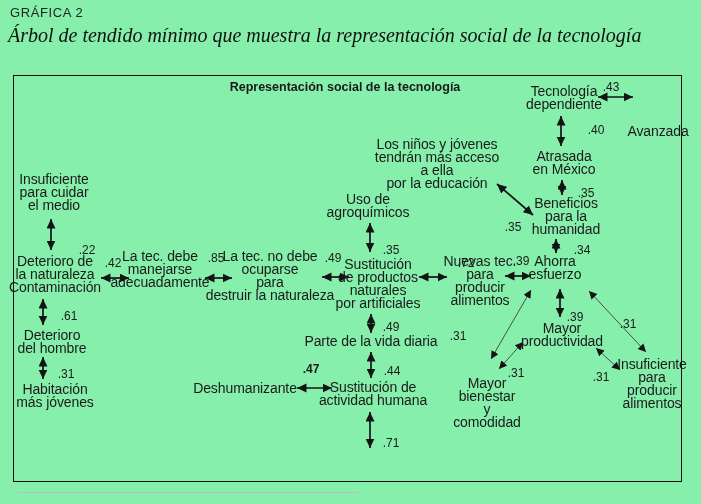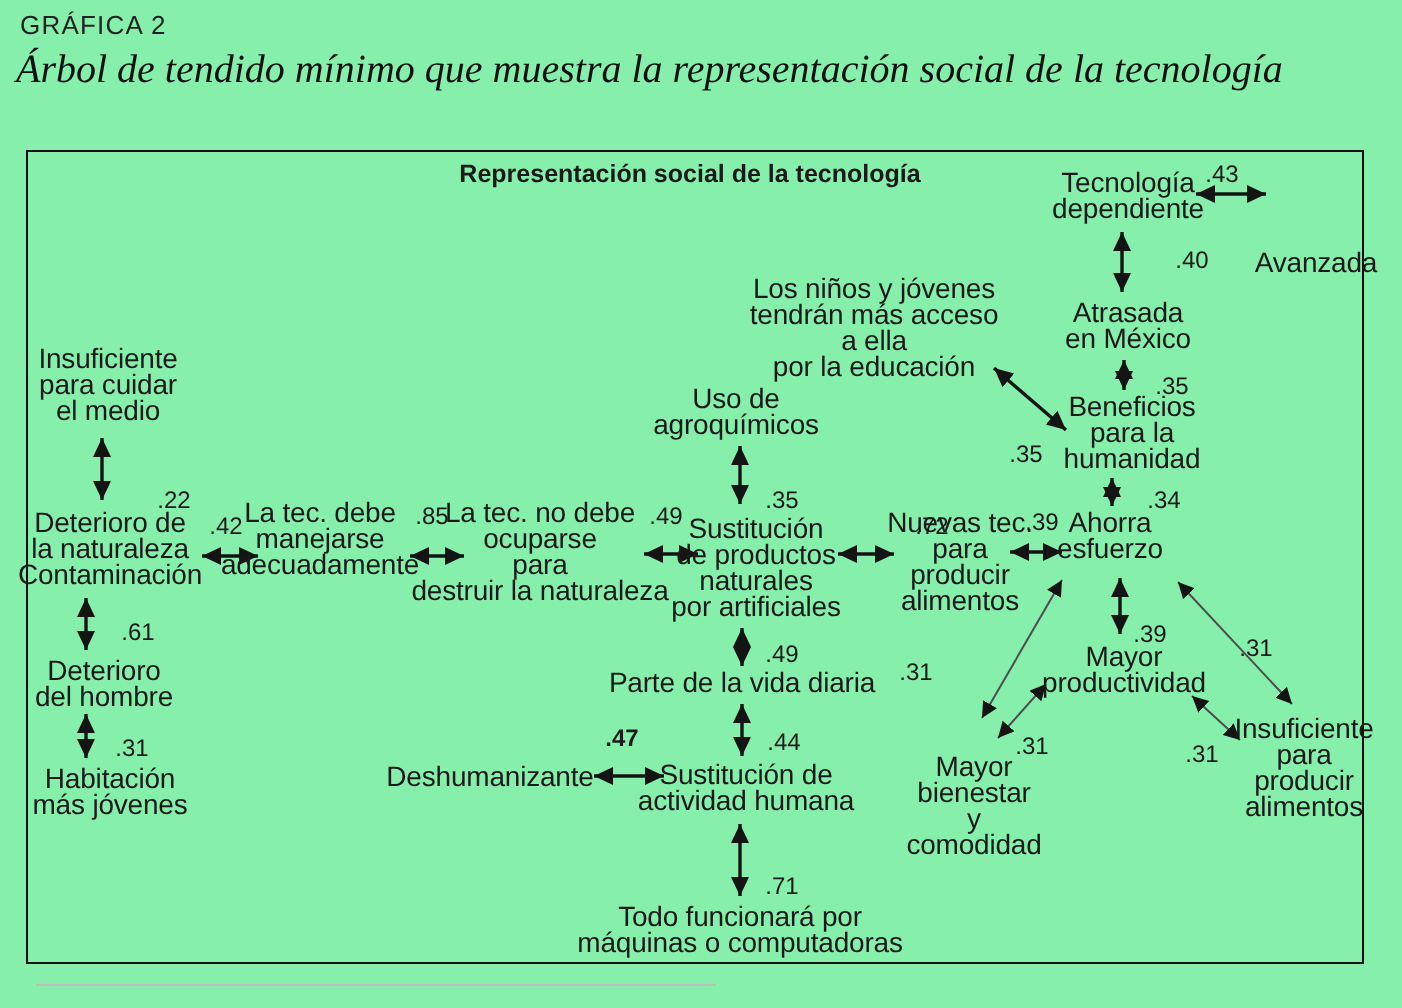--- a/index.html
+++ b/index.html
@@ -138,16 +138,14 @@
 para
 destruir la naturaleza</div>
       <div class="node" style="left: 52px; top: 329px;">Deterioro
 del hombre</div>
       <div class="node" style="left: 55px; top: 383px;">Habitación
 más jóvenes</div>
       <div class="node" style="left: 371px; top: 335px;">Parte de la vida diaria</div>
       <div class="node" style="left: 373px; top: 381px;">Sustitución de
 actividad humana</div>
       <div class="node" style="left: 245px; top: 382px;">Deshumanizante</div>
-      <div class="node" style="left: 370px; top: 452px;">Todo funcionará por
-máquinas o computadoras</div>
     </div>
 </div>
 
 </body></html>

